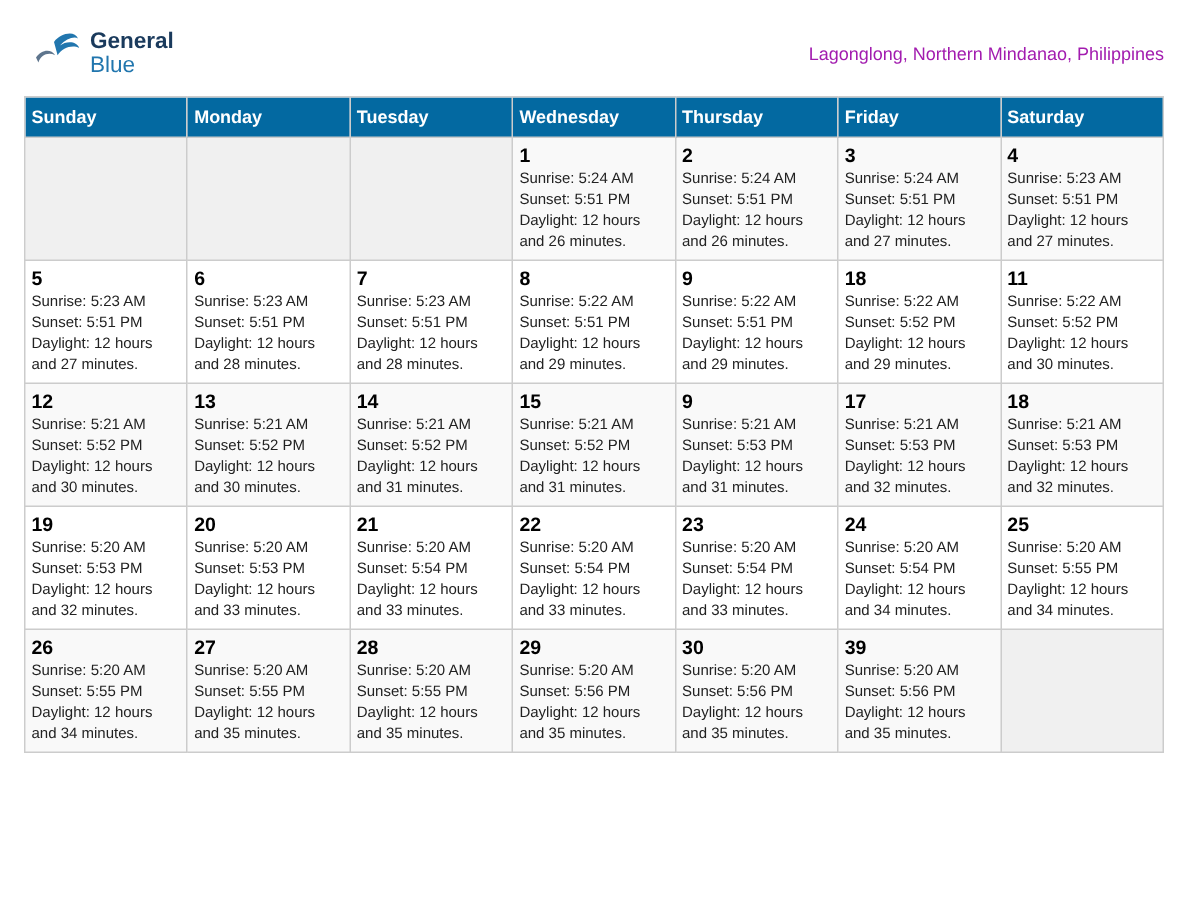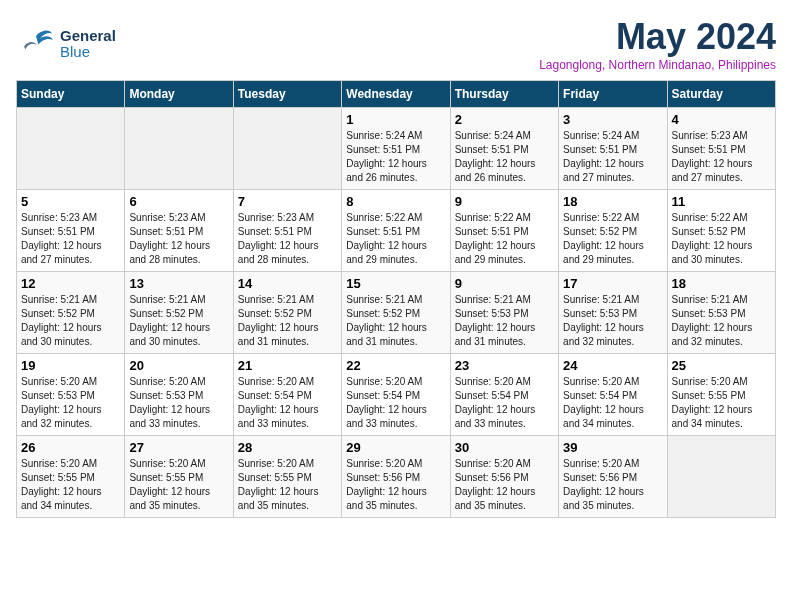--- a/index.html
+++ b/index.html
@@ -27,21 +27,21 @@
     .subtitle {
       font-size: 12px;
       color: #a21caf;
     }
     .calendar {
       width: 100%;
       border-collapse: collapse;
       font-size: 11px;
     }
     .calendar thead tr {
-      background-color: #0c4a6e;
+      background-color: #0369a1;
       color: #fff;
     }
     .calendar thead th {
       padding: 6px 4px;
       text-align: left;
       font-size: 12px;
       font-weight: bold;
       border: 1px solid #ccc;
       width: calc(100% / 7);
     }
@@ -107,21 +107,20 @@
 
       <path d="M25 15 C30 8, 42 5, 45 12 C42 10, 35 12, 30 18 C35 14, 44 14, 46 20 C40 17, 32 20, 28 26 Z" fill="#2176ae"></path>
       <path d="M10 28 C14 22, 22 20, 26 26 C20 23, 14 26, 12 32 Z" fill="#1a3a5c" opacity="0.7"></path>
     </svg>
     <div class="logo-words">
       <span class="logo-general">General</span>
       <span class="logo-blue">Blue</span>
     </div>
   </div>
   <div class="title-area">
-    <div class="main-title">May 2024</div>
     <div class="subtitle">Lagonglong, Northern Mindanao, Philippines</div>
   </div>
 </div>
 
 <table class="calendar">
   <thead>
     <tr>
       <th>Sunday</th>
       <th>Monday</th>
       <th>Tuesday</th>

